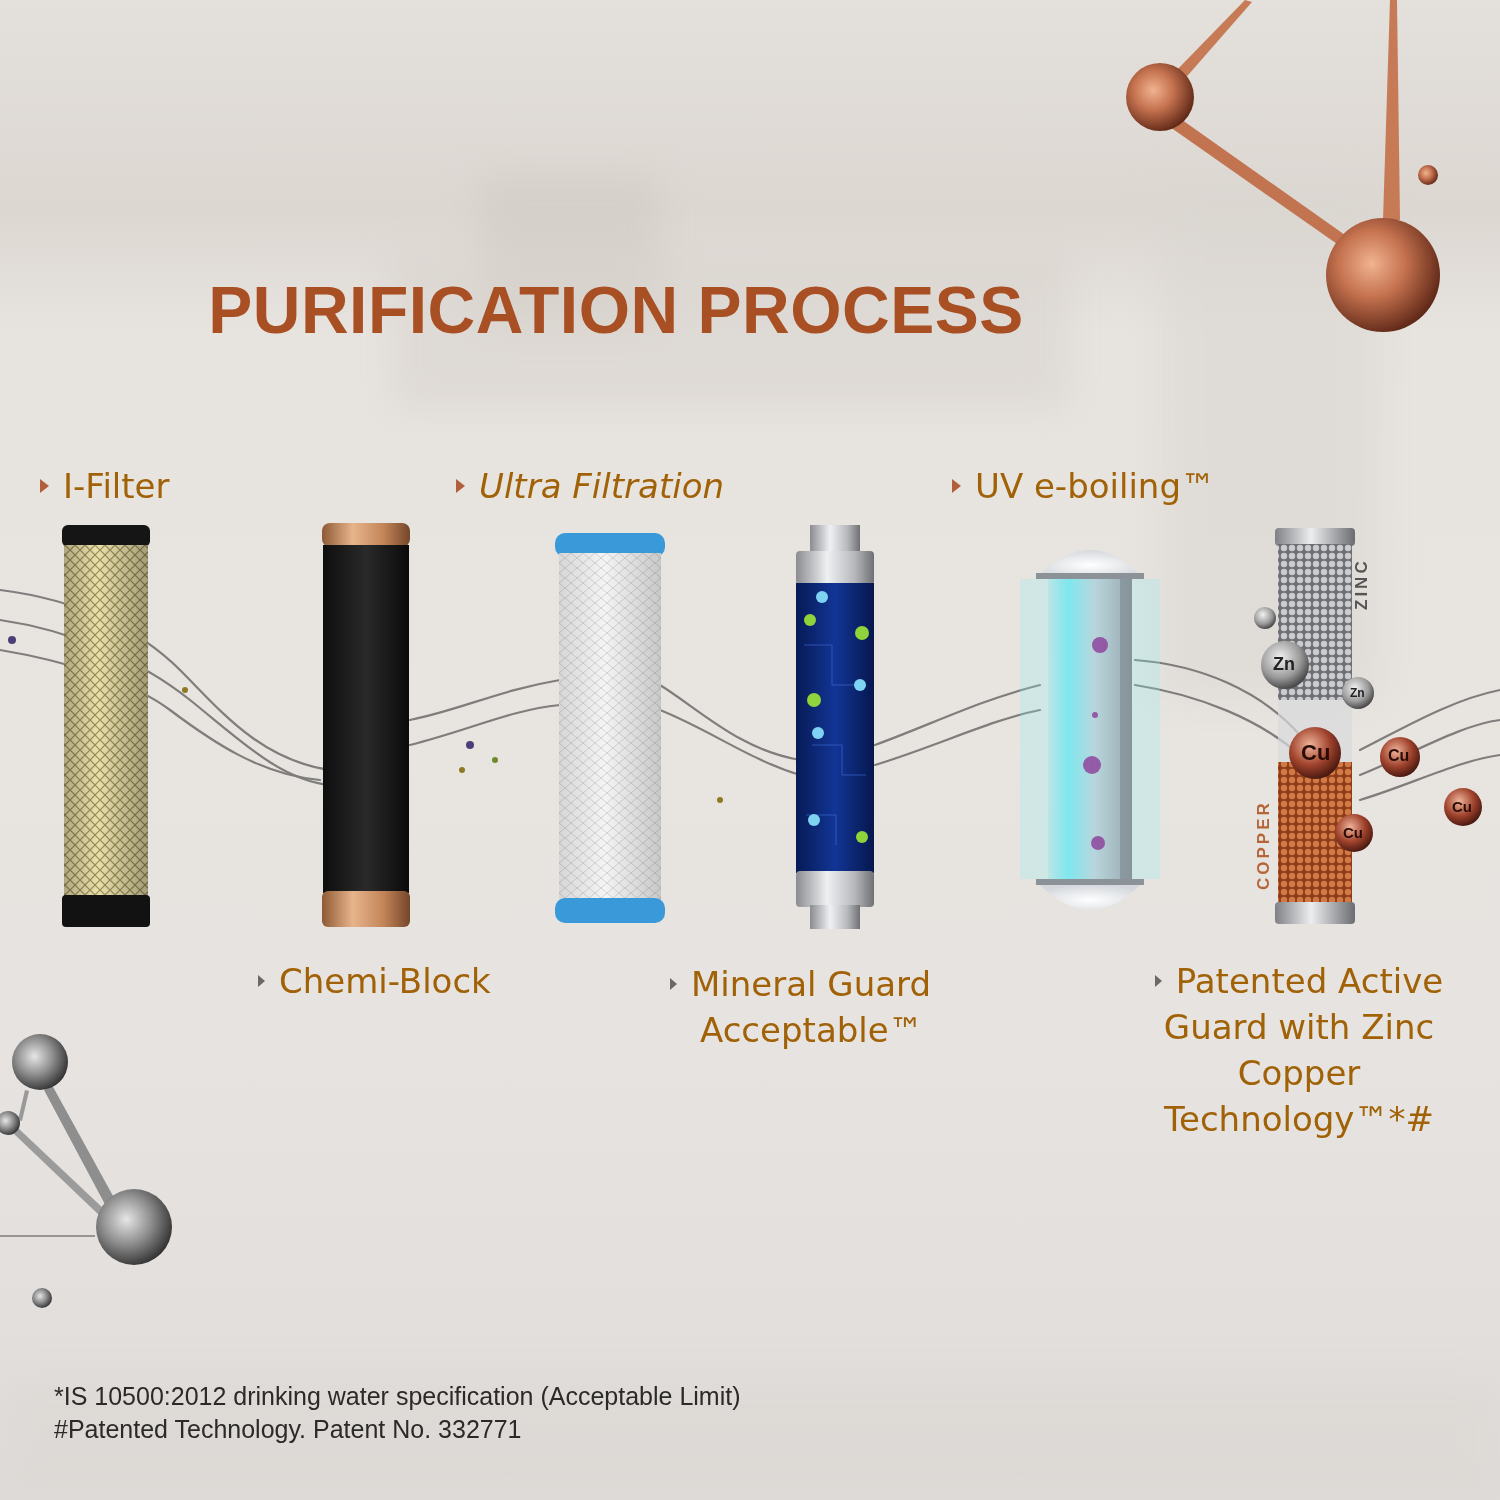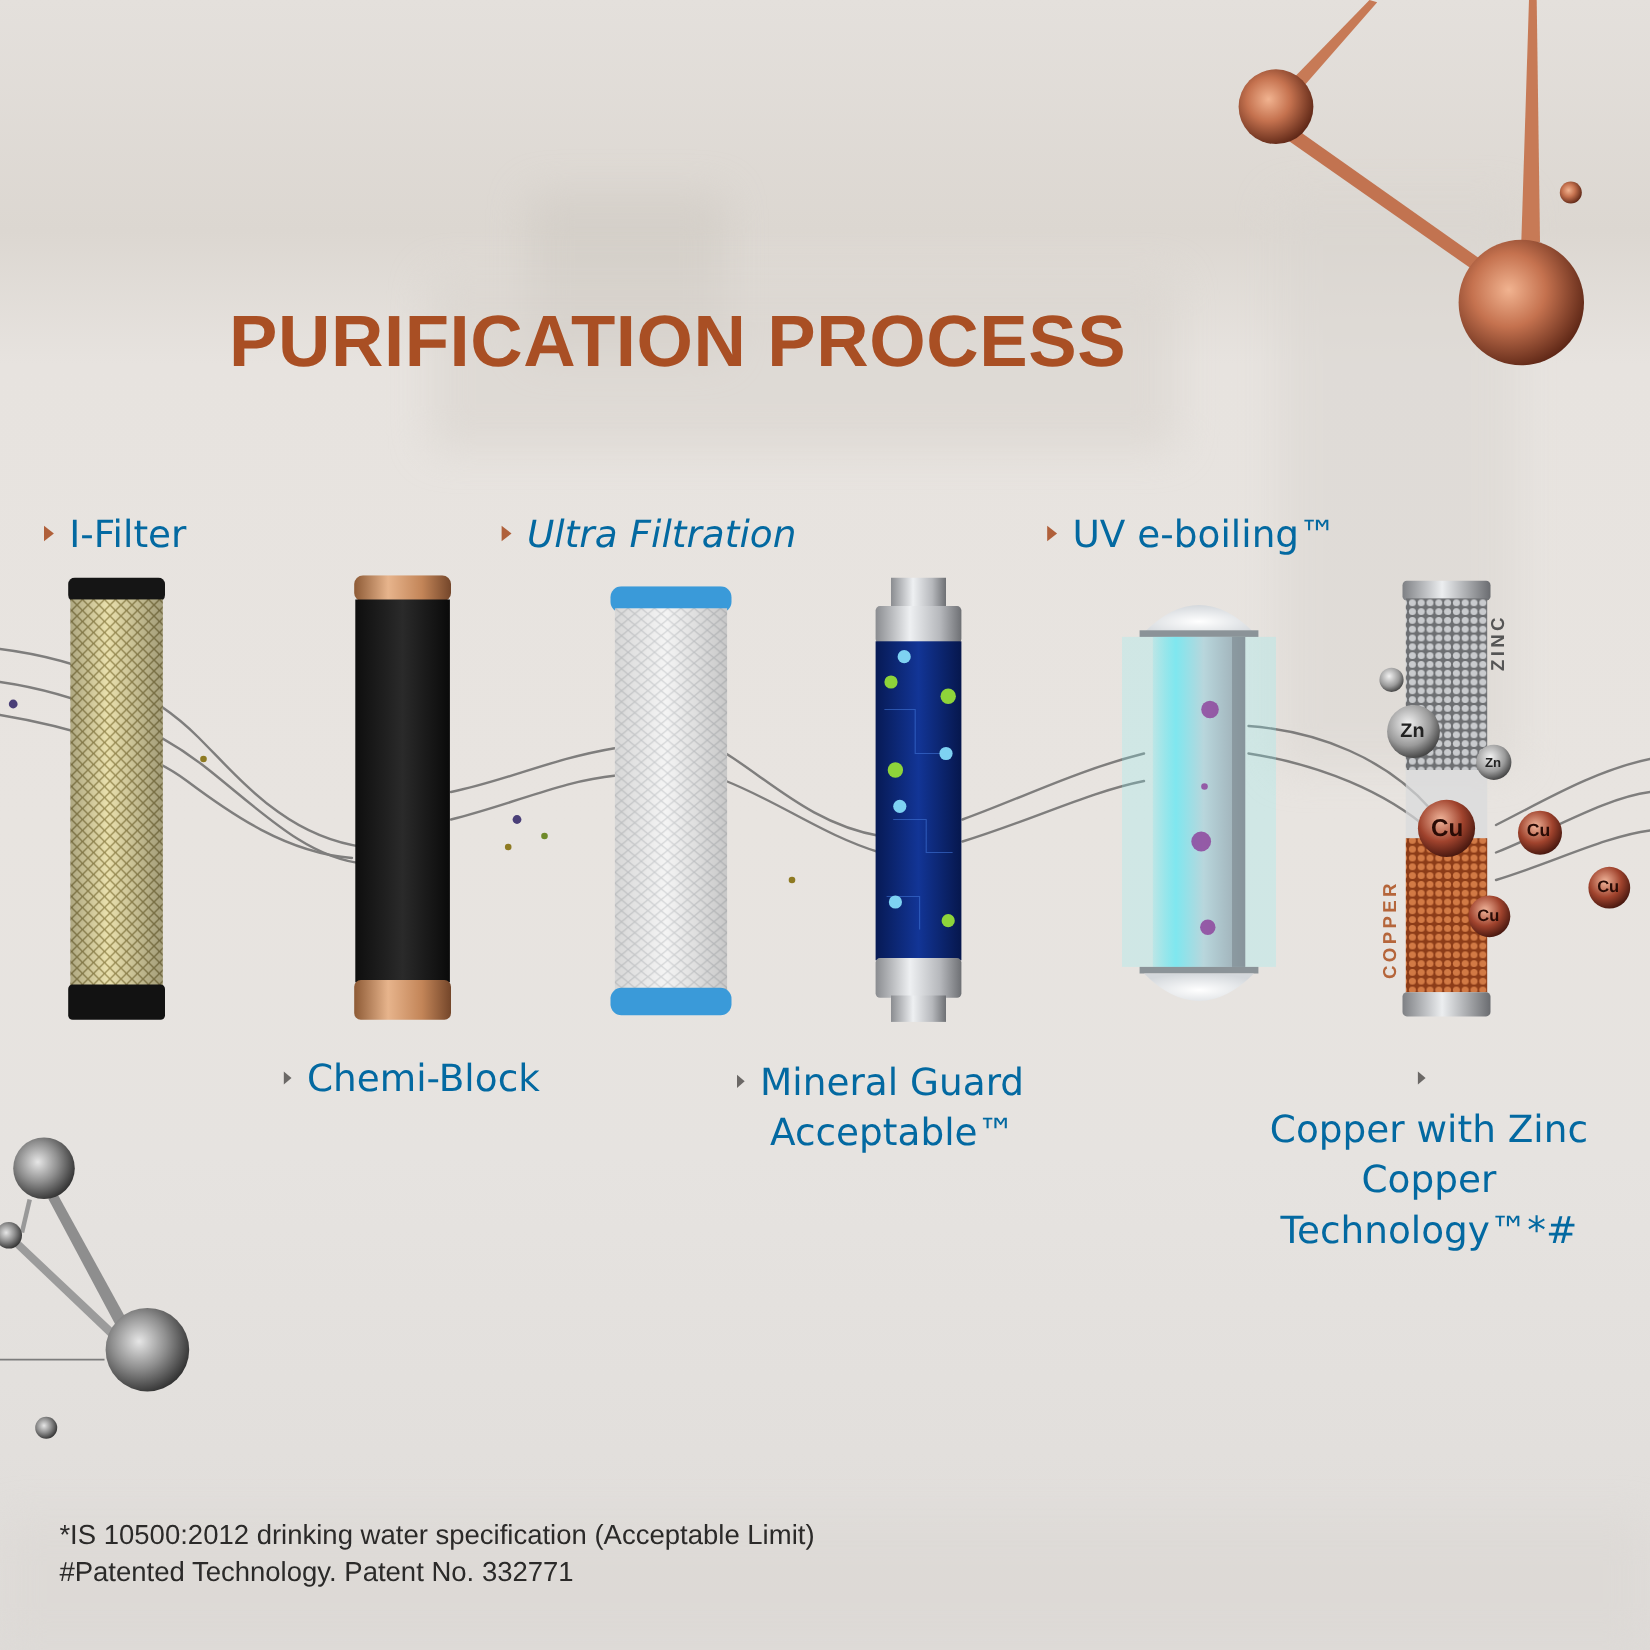--- a/index.html
+++ b/index.html
@@ -9,21 +9,21 @@
       background: linear-gradient(180deg, #e4e0dc 0%, #dcd7d1 14%, #e7e3df 22%, #e8e4e0 50%, #e6e3e0 70%, #e2dfdc 88%, #dedbd8 100%);
     }
     .bg-blur { position: absolute; filter: blur(18px); border-radius: 8px; opacity: .55; }
     .title {
       position: absolute; left: 0; width: 1232px; top: 272px; text-align: center;
       font-family: "Liberation Sans", sans-serif; font-weight: 700; font-size: 66px;
       color: #a94f24; letter-spacing: 0.5px;
     }
     .label {
       position: absolute; font-family: "DejaVu Sans", sans-serif; font-size: 34px;
-      color: #0369a1; line-height: 46px; white-space: nowrap;
+      color: #a16207; line-height: 46px; white-space: nowrap;
     }
     .label .arrow {
       display: inline-block; width: 0; height: 0; vertical-align: middle;
       border-top: 7px solid transparent; border-bottom: 7px solid transparent;
       border-left: 9px solid #b0603a; margin-right: 14px; position: relative; top: -3px;
     }
     .label.grey-arrow .arrow { border-left-color: #6b6866; border-top-width: 6px; border-bottom-width: 6px; border-left-width: 7px; }
     .label.multi { text-align: center; white-space: normal; }
     .footnote {
       position: absolute; left: 54px; font-family: "Liberation Sans", sans-serif;
@@ -282,20 +282,20 @@
 </div>
 
 <div class="label grey-arrow" style="left:258px;top:958px;">
   <span class="arrow"></span><span>Chemi-Block</span>
 </div>
 <div class="label grey-arrow" style="left:670px;top:961px;">
   <div><span class="arrow"></span><span>Mineral Guard</span></div>
   <div style="padding-left:30px;">Acceptable™</div>
 </div>
 <div class="label multi grey-arrow" style="left:1118px;top:958px;width:362px;">
-  <div><span class="arrow"></span></div>
-  <div>Copper with Zinc</div>
+  <div><span class="arrow"></span><span>Patented Active</span></div>
+  <div>Guard with Zinc</div>
   <div>Copper</div>
   <div>Technology™*#</div>
 </div>
 
 <div class="footnote" style="top:1382px;text-align:center;">*IS 10500:2012 drinking water specification (Acceptable Limit)</div>
 <div class="footnote" style="top:1415px;">#Patented Technology. Patent No. 332771</div>
 
 </body></html>

